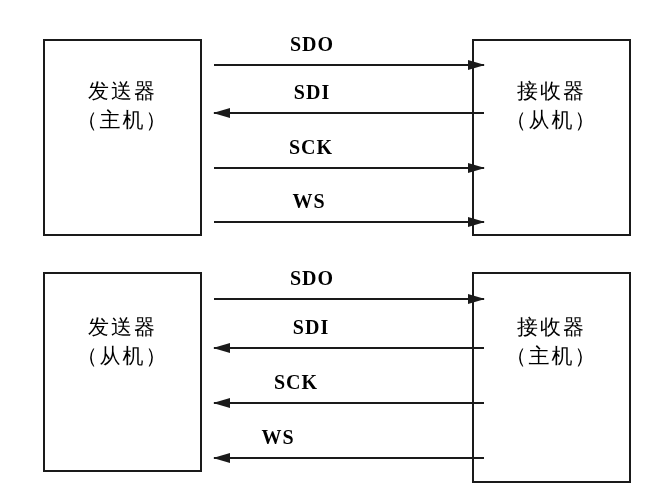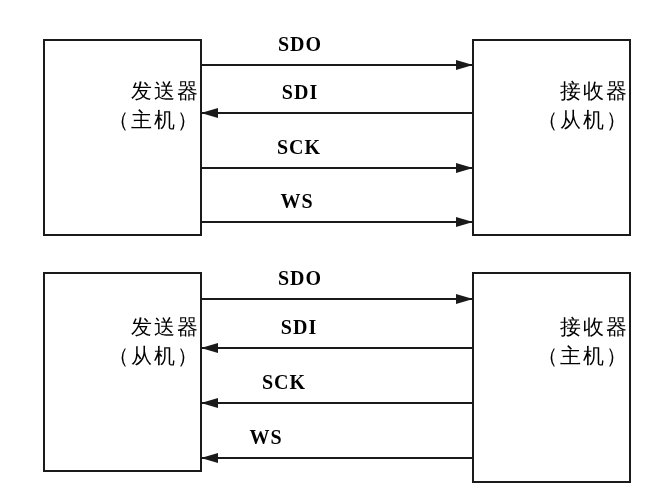--- a/index.html
+++ b/index.html
@@ -13,31 +13,31 @@
     height: 494px;
     background: var(--bg, #ffffff);
     overflow: hidden;
     font-family: "Liberation Serif", "DejaVu Serif", serif;
   }
   .box {
     position: absolute;
     border: 2px solid var(--line, #1a1a1a);
     background: #ffffff;
     box-sizing: border-box;
-    text-align: right;
+    text-align: center;
     color: var(--text, #000000);
     font-size: 21px;
     line-height: 29px;
     letter-spacing: 2px;
   }
   .box.top-row { padding-top: 36px; }
   .box.bottom-row { padding-top: 39px; }
   .signal {
     position: absolute;
-    left: 202px;
+    left: 214px;
     width: 270px;
     height: 2px;
     font-weight: bold;
   }
   .shaft {
     position: absolute;
     left: 0;
     right: 0;
     top: 0;
     height: 2px;

